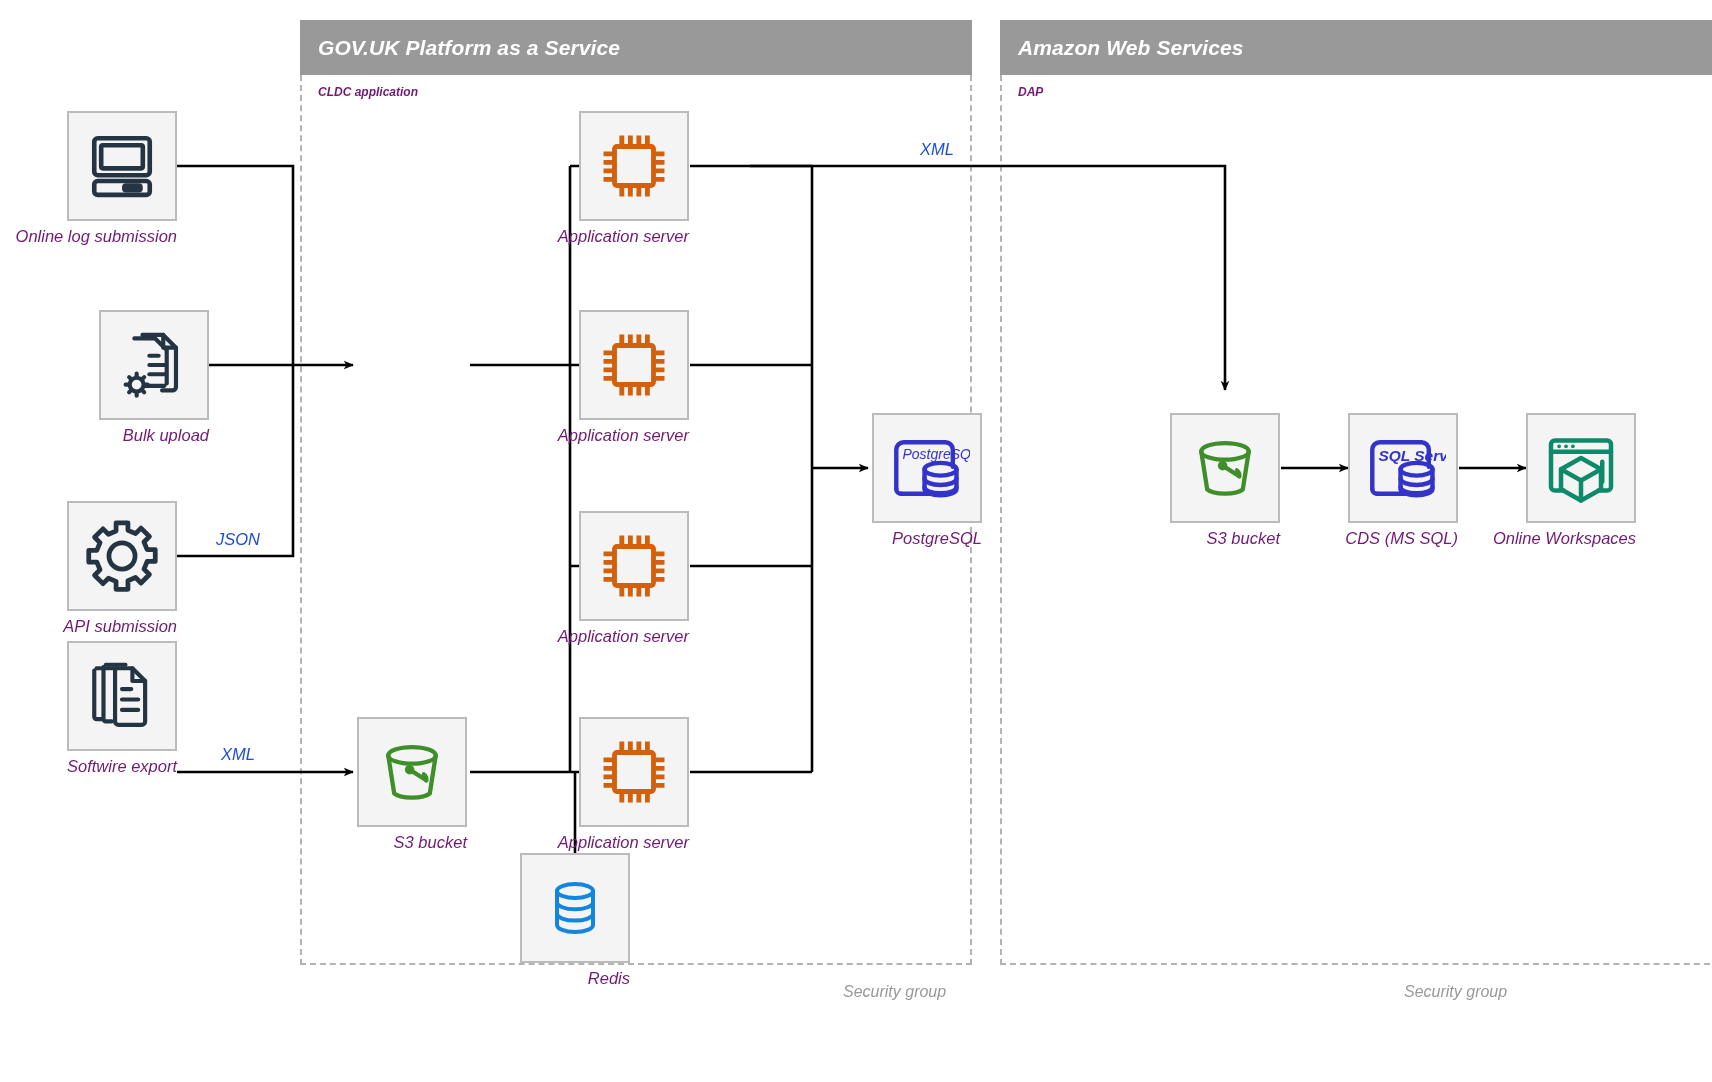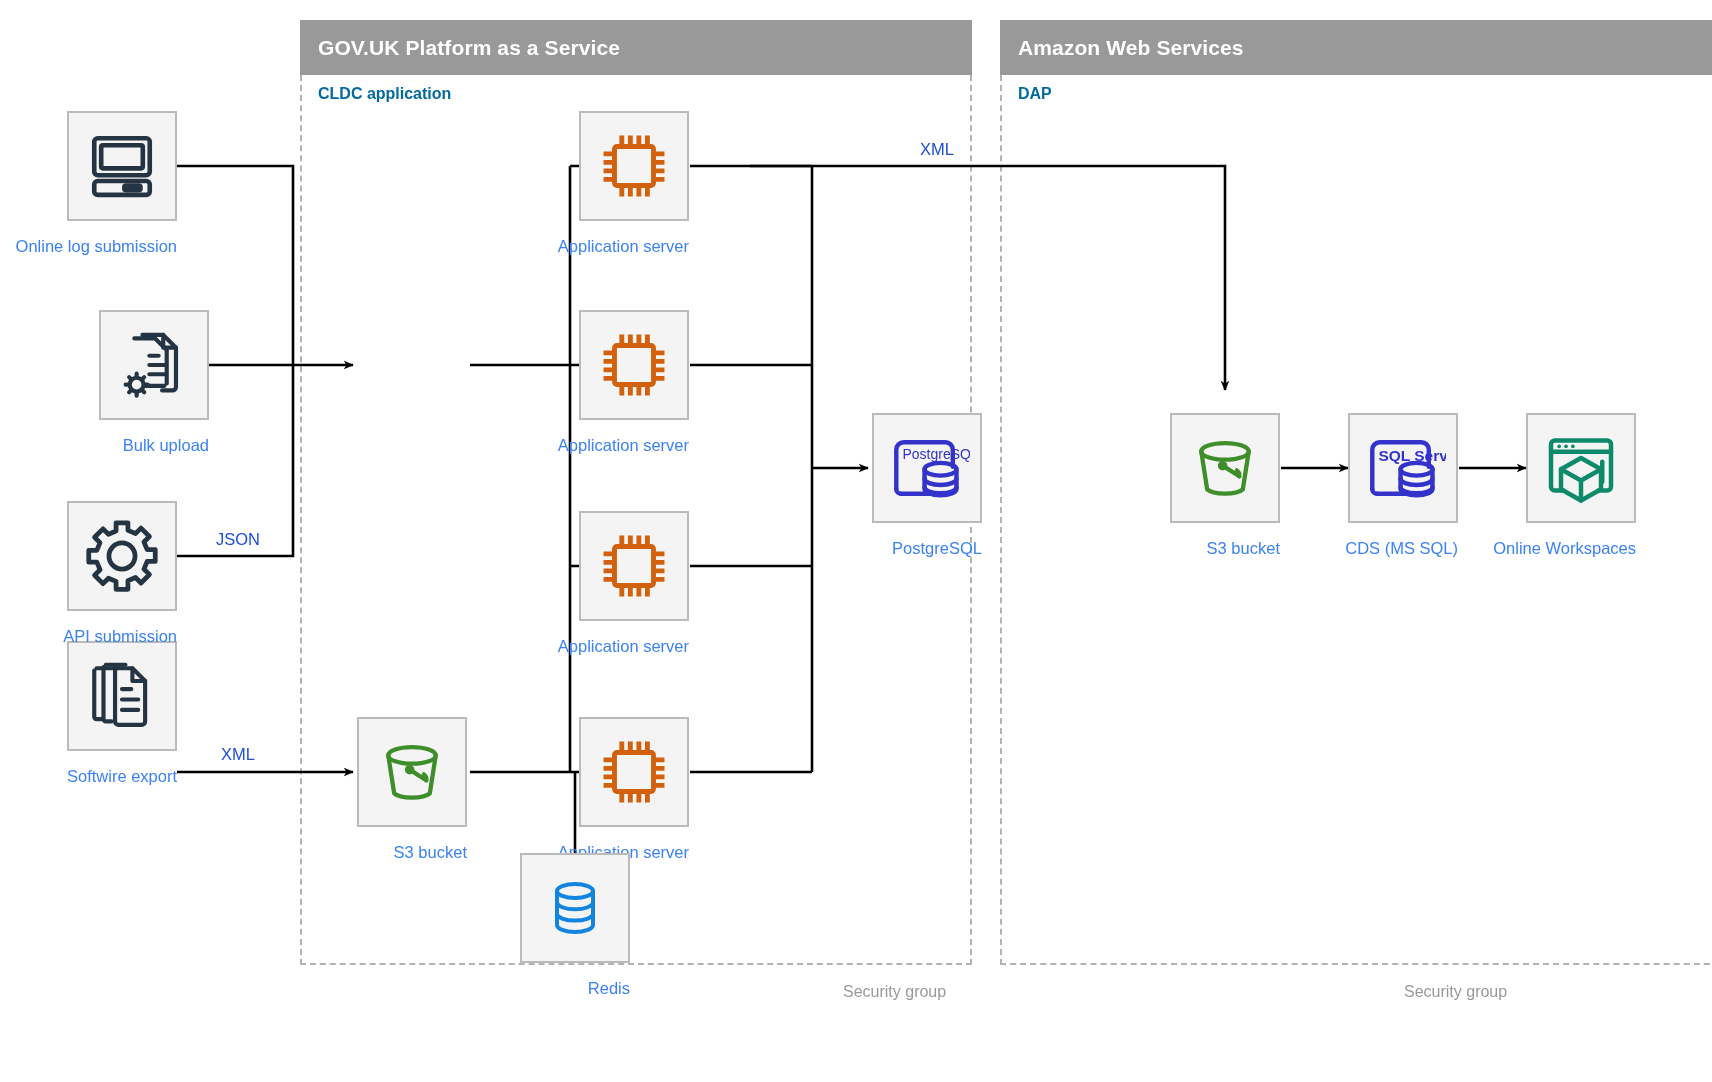--- a/index.html
+++ b/index.html
@@ -10,20 +10,21 @@
   body {
     font-family: "Liberation Sans", sans-serif;
     color: #1b1b1b;
   }
   #canvas {
     position: relative;
     width: 1712px;
     height: 1082px;
     overflow: hidden;
     background: #ffffff;
+    font-style: italic;
   }
   svg.wires {
     position: absolute;
     left: 0;
     top: 0;
     width: 1712px;
     height: 1082px;
     pointer-events: none;
   }
   
@@ -42,22 +43,22 @@
   .dashed-box {
     position: absolute;
     border: 2px dashed #b3b3b3;
     border-top: none;
     box-sizing: border-box;
     background: transparent;
   }
   .sub-label {
     position: absolute;
     font-weight: bold;
-    font-size: 16px;
-    color: #0369a1;
+    font-size: 12px;
+    color: #701a75;
   }
   .security-group {
     position: absolute;
     font-size: 16px;
     color: #999999;
     margin-top: 39px;
   }
   
   .node {
     position: absolute;
@@ -67,24 +68,24 @@
     width: 110px;
     height: 110px;
     background: #f4f4f4;
     border: 2px solid #bbbbbb;
     box-sizing: border-box;
     display: flex;
     align-items: center;
     justify-content: center;
   }
   .node .caption {
-    margin-top: 16px;
+    margin-top: 6px;
     text-align: right;
     font-size: 16.5px;
-    color: #3b82f6;
+    color: #701a75;
     white-space: nowrap;
     position: relative;
     left: 50%;
     transform: translateX(-50%);
     display: inline-block;
   }
   .cap-wrap {
     width: 110px;
     display: flex;
     justify-content: center;

